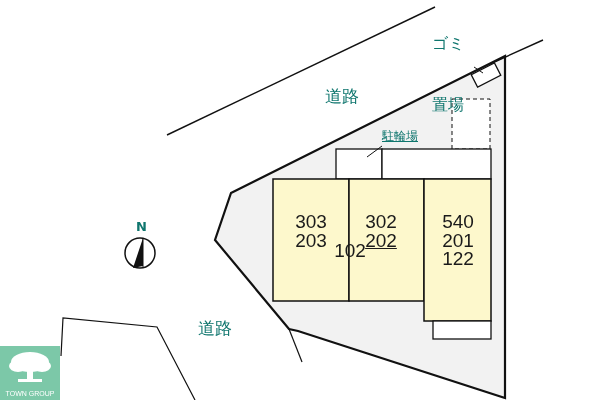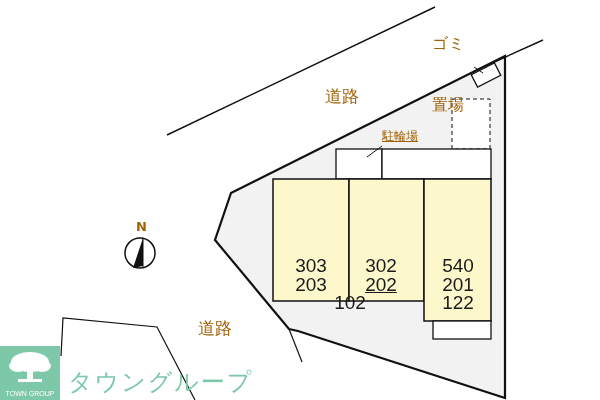--- a/index.html
+++ b/index.html
@@ -1,19 +1,19 @@
 <!DOCTYPE html>
 <html><head>
 <meta charset="utf-8">
 <style>
   html, body { margin:0; padding:0; background:#ffffff; }
   #stage { position:relative; width:600px; height:400px; overflow:hidden; background:#ffffff; font-family:"DejaVu Sans", sans-serif; }
   svg.plan { position:absolute; left:0; top:0; }
-  .lbl { position:absolute; color:#a16207; font-size:17px; line-height:1; white-space:nowrap; }
-  .unit { position:absolute; font-family:"Liberation Sans", sans-serif; font-size:19px; line-height:19px; color:#1a1a1a; text-align:center;margin-top:44px; }
+  .lbl { position:absolute; color:#0f766e; font-size:17px; line-height:1; white-space:nowrap; }
+  .unit { position:absolute; font-family:"Liberation Sans", sans-serif; font-size:19px; line-height:19px; color:#1a1a1a; text-align:center; }
   .logo-box { position:absolute; left:0; top:346px; width:60px; height:54px; background:#7cc8a8; }
   .logo-cap { position:absolute; left:0; bottom:3px; width:60px; text-align:center; font-family:"Liberation Sans", sans-serif; font-size:7px; color:#ffffff; }
   .tagline { position:absolute; left:70px; top:352px; font-size:11px; color:#7cc8a8; letter-spacing:1px; white-space:nowrap; }
   .brand { position:absolute; left:68px; top:366px; font-size:24px; color:#7cc8a8; letter-spacing:2px; white-space:nowrap; }
 </style>
 </head>
 <body>
 
 <div id="stage">
   <svg class="plan" width="600" height="400" viewBox="0 0 600 400">
@@ -55,29 +55,28 @@
   <div class="lbl" style="left:198px; top:320px;">道路</div>
   <div class="lbl" style="left:432px; top:36px; font-size:16px;">ゴミ</div>
   <div class="lbl" style="left:432px; top:54px; font-size:16px;margin-top:43px;">置場</div>
   <div class="lbl" style="left:382px; top:130px; font-size:12px;text-decoration:underline;">駐輪場</div>
   <div class="lbl" style="left:136px; top:220px; font-size:13px; font-weight:bold;">N</div>
 
   <div class="unit" style="left:291px; top:212px; width:40px;">303</div>
   <div class="unit" style="left:291px; top:231px; width:40px;">203</div>
   <div class="unit" style="left:361px; top:212px; width:40px;">302</div>
   <div class="unit" style="left:361px; top:231px; width:40px;text-decoration:underline;">202</div>
-  <div class="unit" style="left:330px; top:249px; width:40px;">102</div>
+  <div class="unit" style="left:330px; top:241px; width:40px;">102</div>
   <div class="unit" style="left:438px; top:212px; width:40px;">540</div>
   <div class="unit" style="left:438px; top:231px; width:40px;">201</div>
   <div class="unit" style="left:438px; top:249px; width:40px;">122</div>
 
   <div class="logo-box">
     <svg width="60" height="42" viewBox="0 0 60 42">
       <ellipse cx="30" cy="16" rx="19" ry="10" fill="#ffffff"></ellipse>
       <ellipse cx="18" cy="20" rx="9" ry="6" fill="#ffffff"></ellipse>
       <ellipse cx="42" cy="20" rx="9" ry="6" fill="#ffffff"></ellipse>
       <rect x="27" y="20" width="6" height="14" fill="#ffffff"></rect>
       <rect x="18" y="33" width="24" height="3" fill="#ffffff"></rect>
     </svg>
     <div class="logo-cap">TOWN GROUP</div>
   </div>
-  <div class="brand">タウングループ</div>
 </div>
 
 </body></html>

